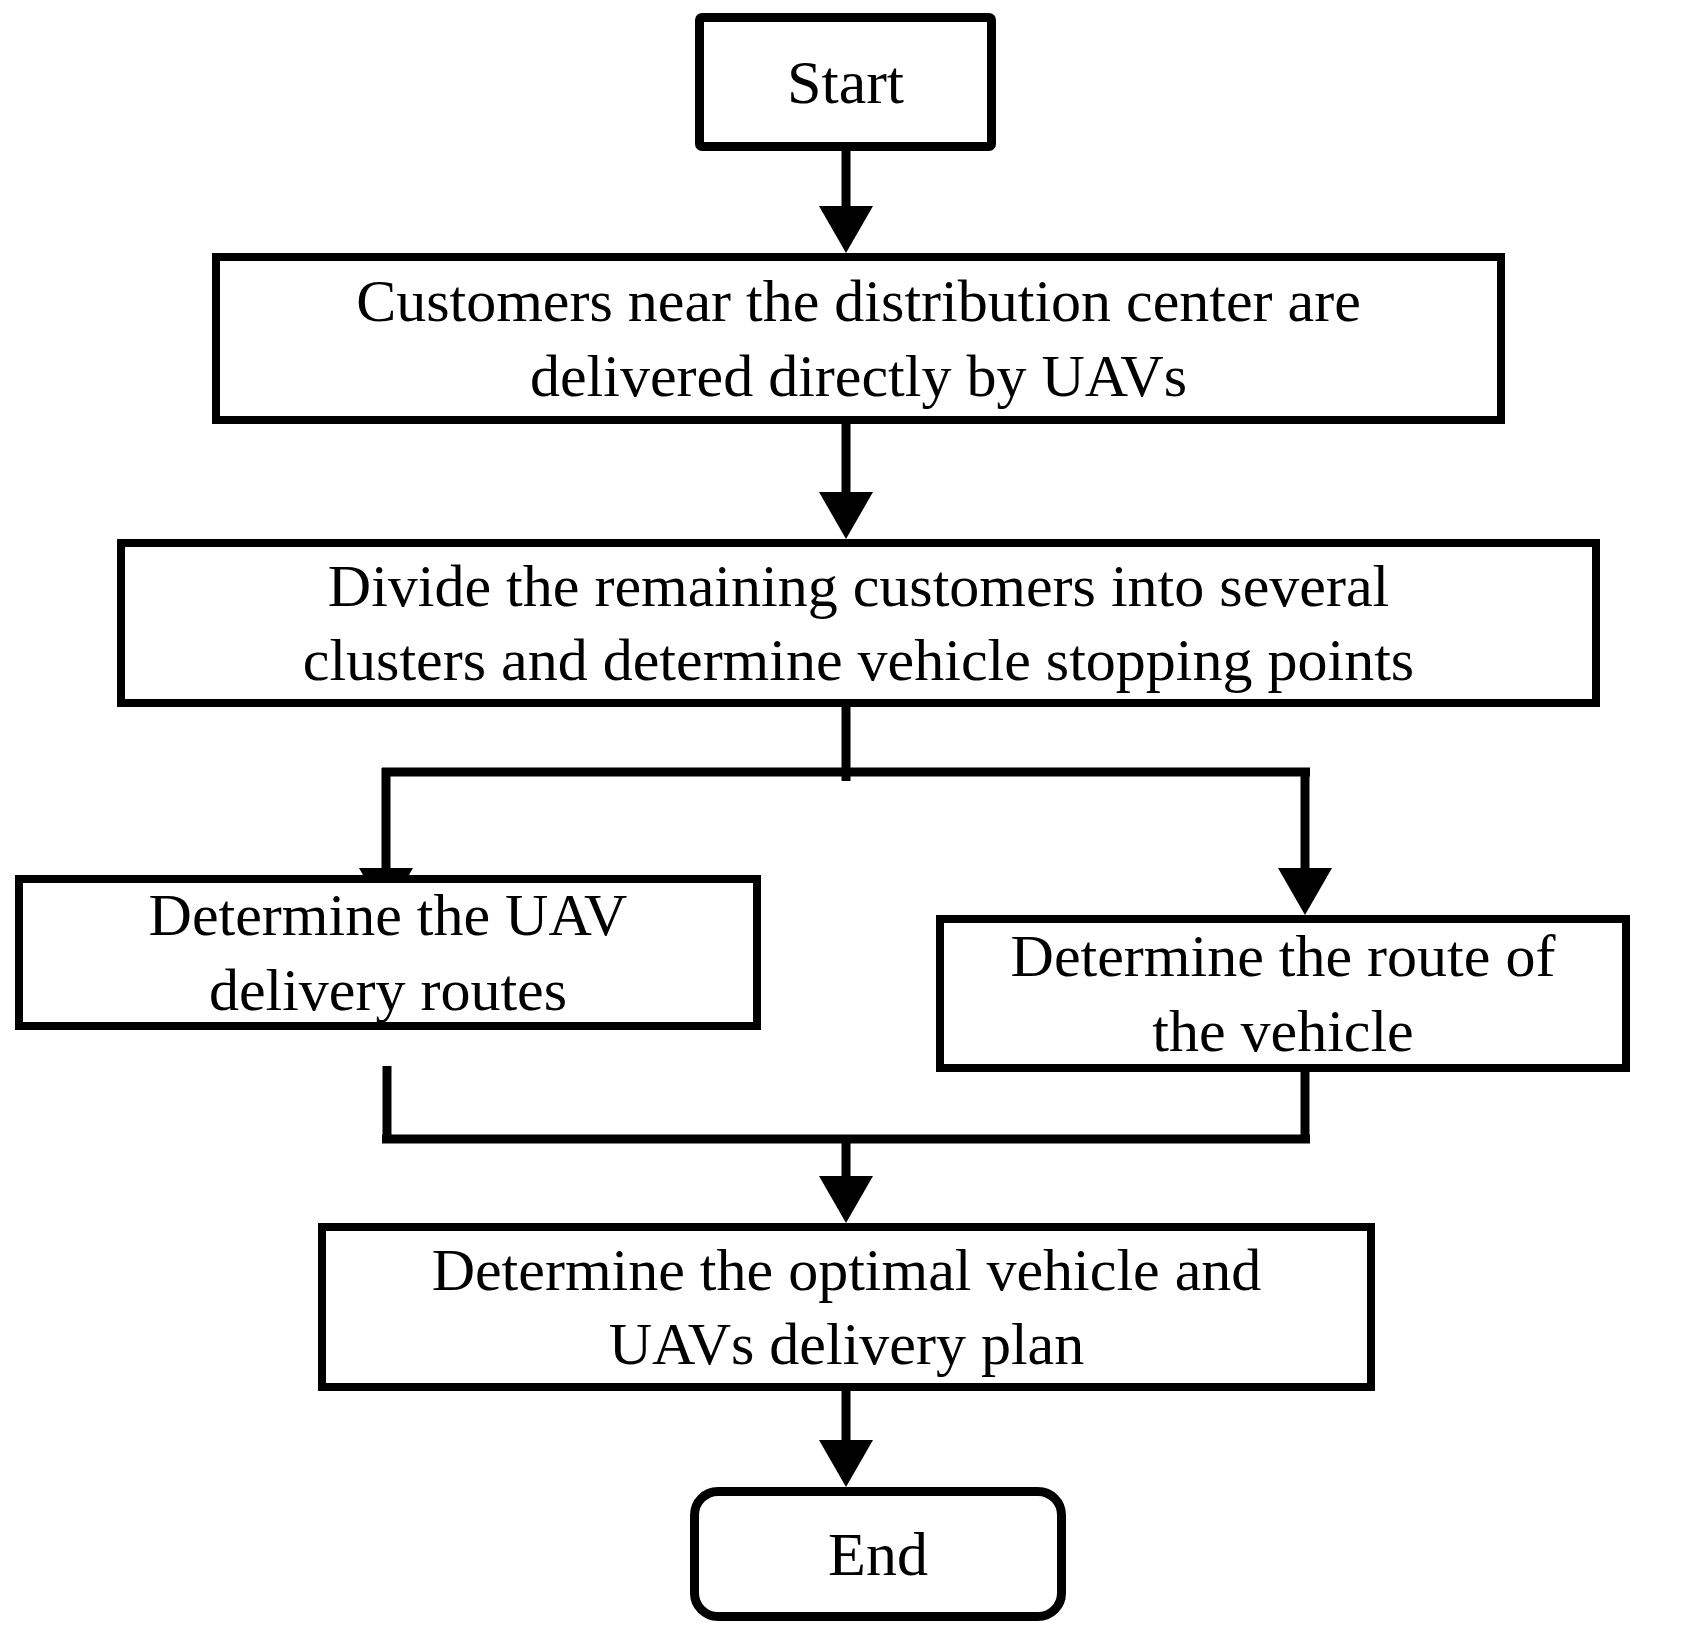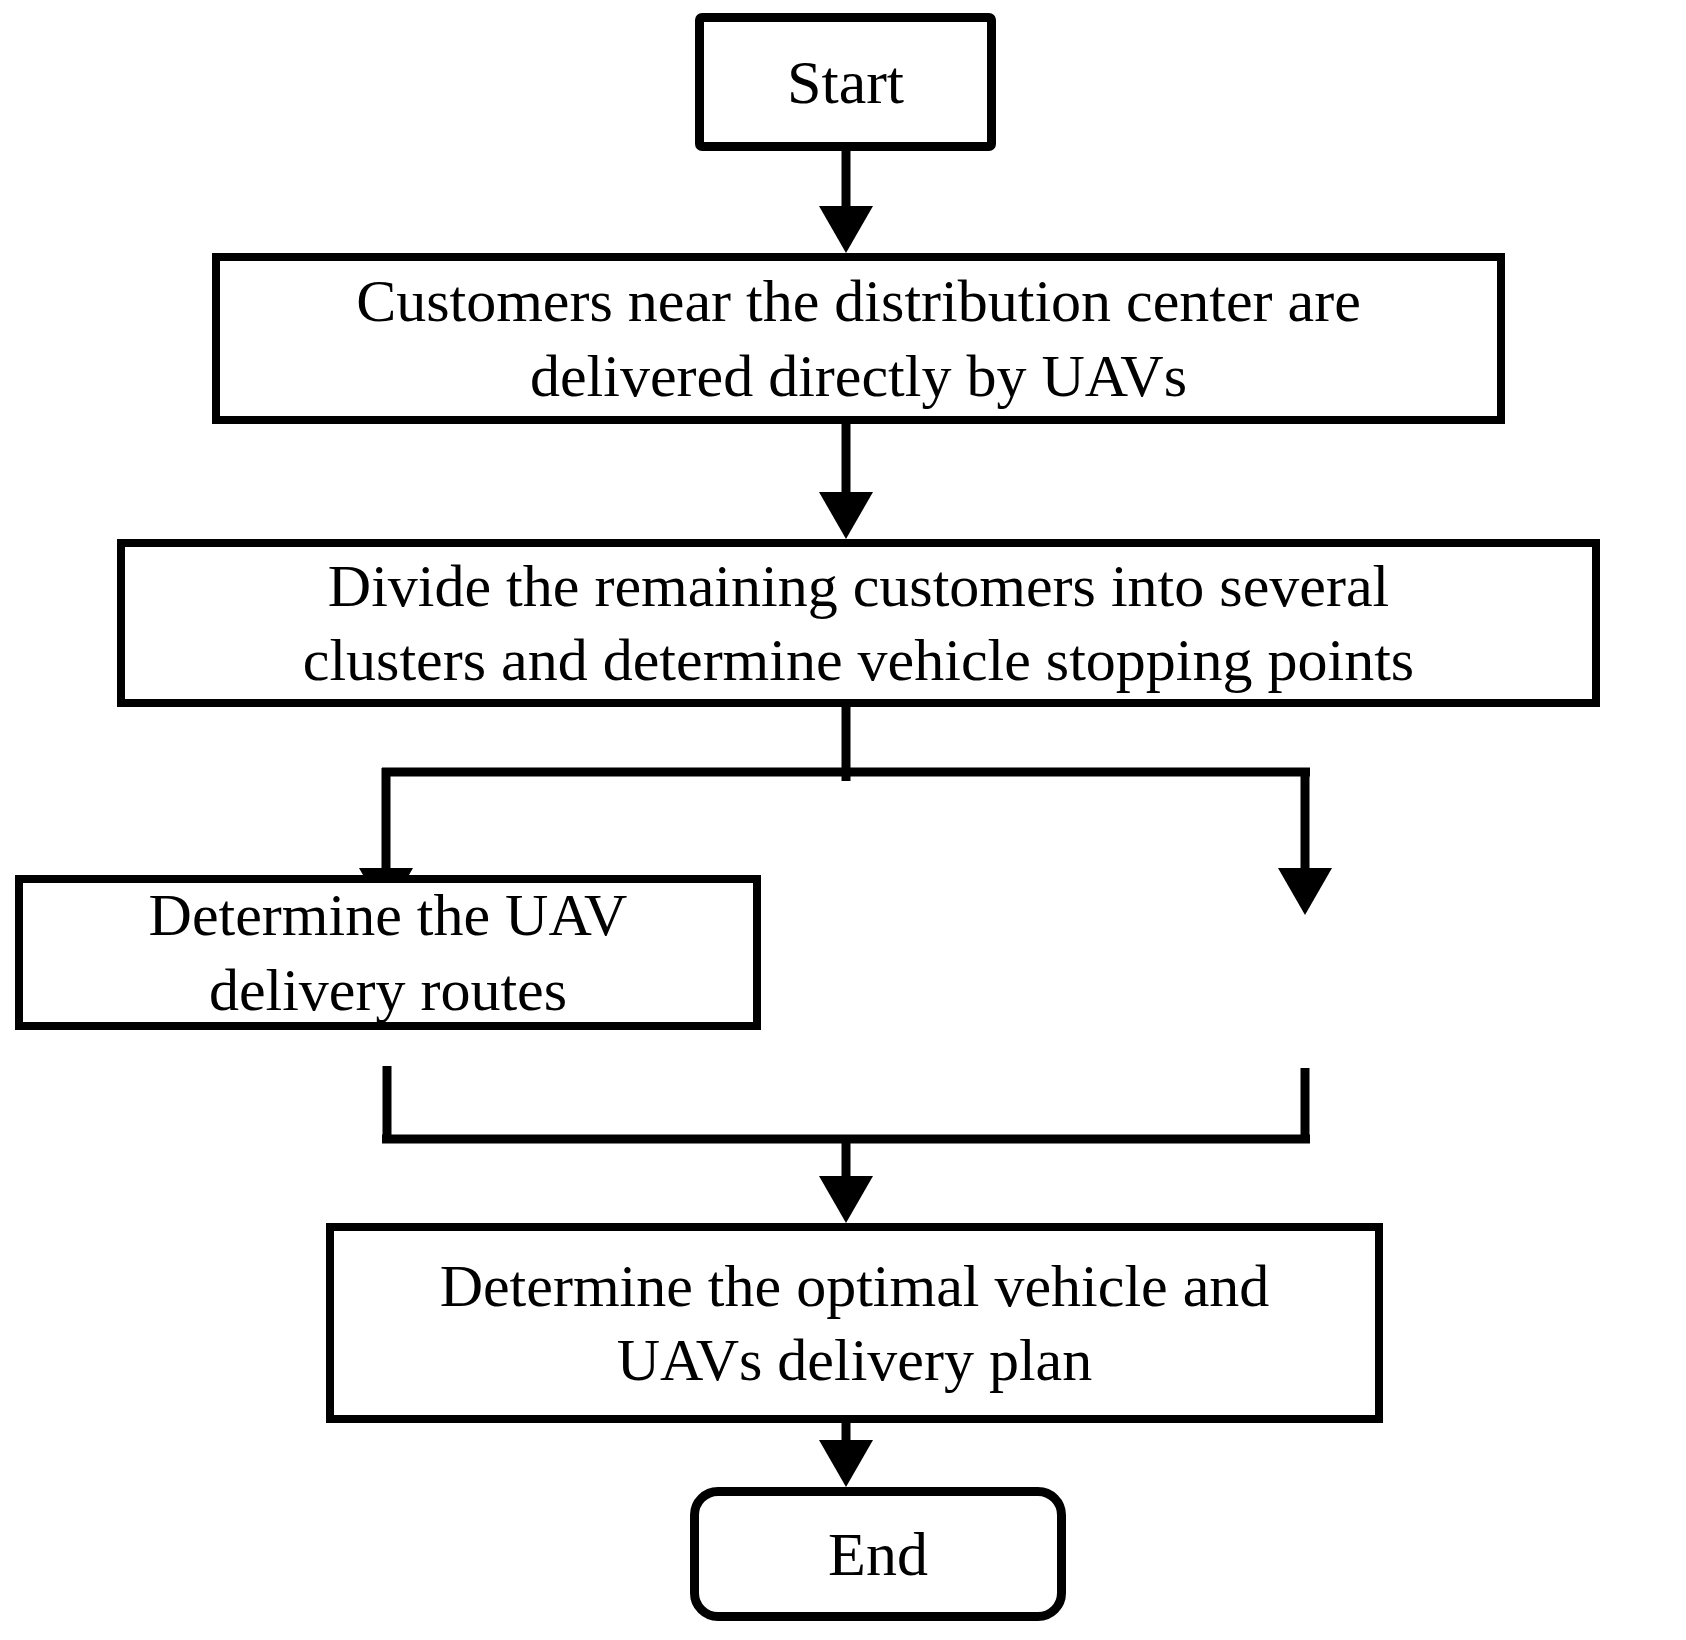--- a/index.html
+++ b/index.html
@@ -94,22 +94,26 @@
   <div class="node" style="left:117px; top:539px; width:1483px; height:168px;align-items:center;">
     <div class="label">Divide the remaining customers into several
 clusters and determine vehicle stopping points</div>
   </div>
 
   <div class="node" style="left:15px; top:875px; width:746px; height:155px;">
     <div class="label">Determine the UAV
 delivery routes</div>
   </div>
 
+  <div class="node" style="left:936px; top:915px; width:694px; height:157px;">
+    <div class="label">Determine the route of
+the vehicle</div>
+  </div>
 
-  <div class="node" style="left:326px; top:1223px; width:1057px; height:200px;justify-content:center;">
+  <div class="node" style="left:318px; top:1223px; width:1057px; height:168px;justify-content:center;">
     <div class="label">Determine the optimal vehicle and
 UAVs delivery plan</div>
   </div>
 
   <div class="node terminator" style="left:690px; top:1487px; width:376px; height:134px;">
     <div class="label">End</div>
   </div>
 
 </div>
 

